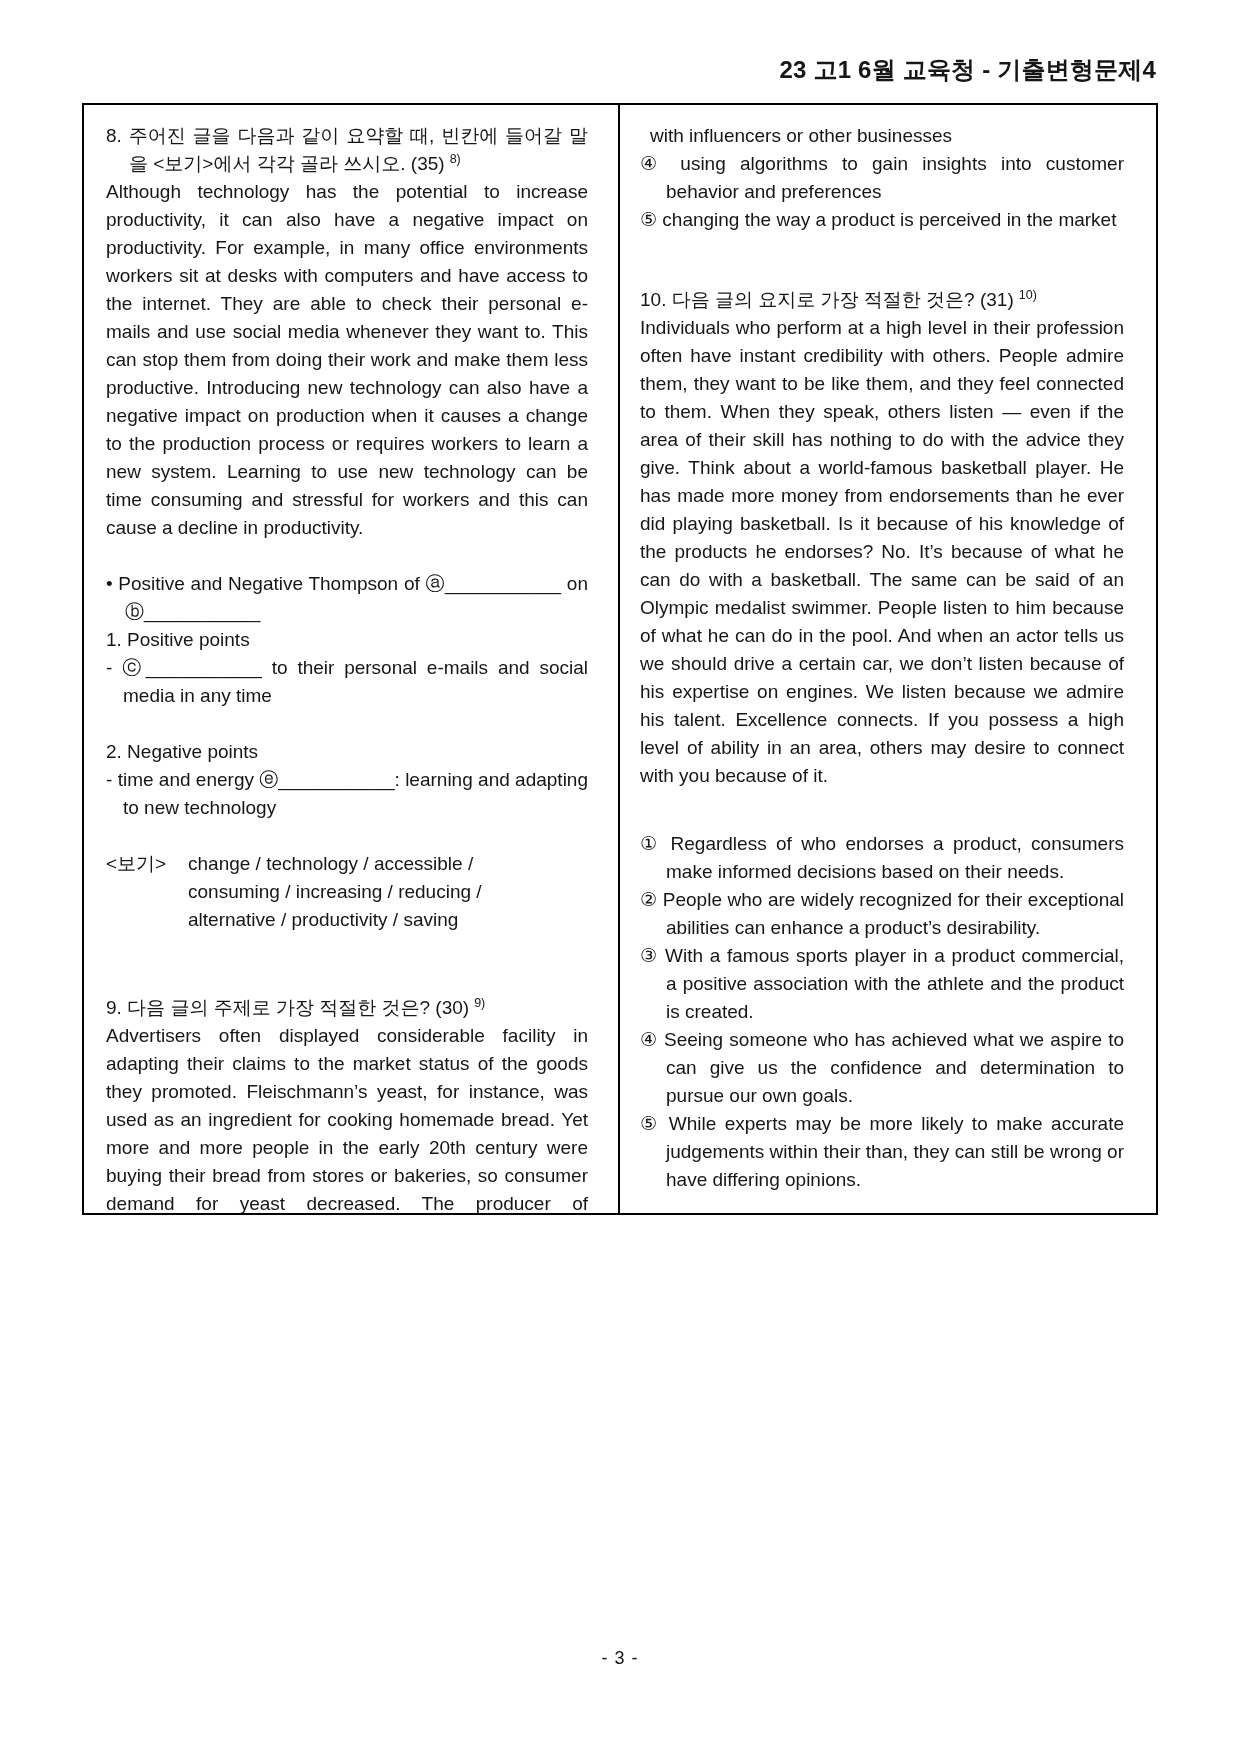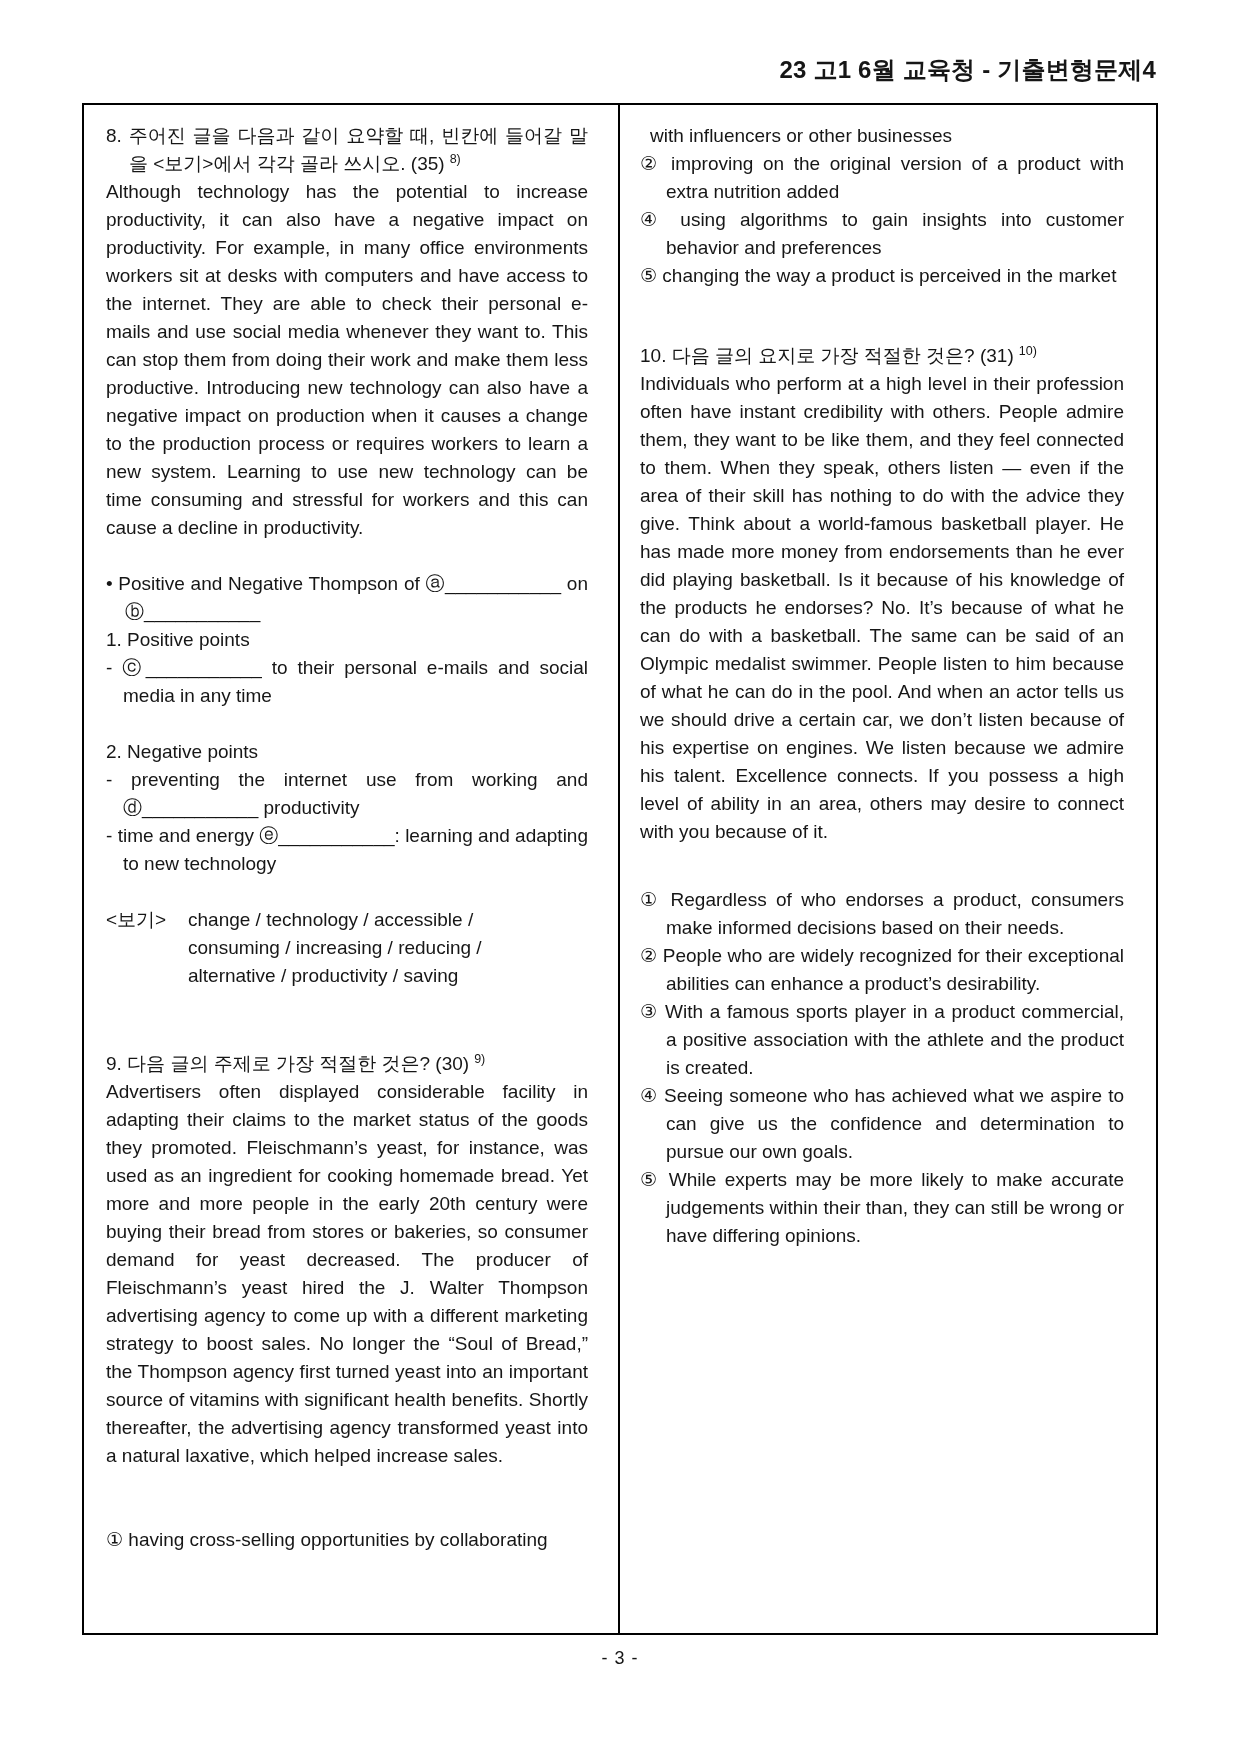--- a/index.html
+++ b/index.html
@@ -13,21 +13,21 @@
   .header-title {
     position: absolute;
     top: 54px; right: 84px;
     font-size: 24px;
     font-weight: bold;
     letter-spacing: 0.2px;
   }
   .sheet {
     position: absolute;
     left: 82px; top: 103px;
-    width: 1076px; height: 1532px;
+    width: 1076px; height: 1112px;
     border: 2px solid #000;
     display: flex;
   }
   .col {
     width: 50%; height: 100%;
     padding: 17px 30px 0 22px;
     overflow: hidden;
     font-size: 19px;
     line-height: 28px;
   }
@@ -73,40 +73,38 @@
 
     <section>
       <p class="q-title hang-q"><span>8. 주어진 글을 다음과 같이 요약할 때, 빈칸에 들어갈 말을 &lt;보기&gt;에서 각각 골라 쓰시오. (35)</span><sup class="fn">8)</sup></p>
       <p class="passage">Although technology has the potential to increase productivity, it can also have a negative impact on productivity. For example, in many office environments workers sit at desks with computers and have access to the internet. They are able to check their personal e-mails and use social media whenever they want to. This can stop them from doing their work and make them less productive. Introducing new technology can also have a negative impact on production when it causes a change to the production process or requires workers to learn a new system. Learning to use new technology can be time consuming and stressful for workers and this can cause a decline in productivity.</p>
 
       <div>
         <p class="hang-bullet just mt1">• Positive and Negative Thompson of ⓐ___________ on ⓑ___________</p>
         <p>1. Positive points</p>
         <p class="hang-dash just">- ⓒ___________ to their personal e-mails and social media in any time</p>
         <p class="mt1">2. Negative points</p>
-        <p class="hang-dash just">- preventing the internet use from working and ⓓ___________ productivity</p>
         <p class="hang-dash just">- time and energy ⓔ___________: learning and adapting to new technology</p>
       </div>
 
       <p class="bogi mt1"><span class="bogi-label">&lt;보기&gt;</span><span>change / technology / accessible / consuming / increasing / reducing / alternative / productivity / saving</span></p>
     </section>
 
     <section class="mt-q9">
       <p class="q-title hang-q"><span>9. 다음 글의 주제로 가장 적절한 것은? (30)</span><sup class="fn">9)</sup></p>
       <p class="passage">Advertisers often displayed considerable facility in adapting their claims to the market status of the goods they promoted. Fleischmann’s yeast, for instance, was used as an ingredient for cooking homemade bread. Yet more and more people in the early 20th century were buying their bread from stores or bakeries, so consumer demand for yeast decreased. The producer of Fleischmann’s yeast hired the J. Walter Thompson advertising agency to come up with a different marketing strategy to boost sales. No longer the “Soul of Bread,” the Thompson agency first turned yeast into an important source of vitamins with significant health benefits. Shortly thereafter, the advertising agency transformed yeast into a natural laxative, which helped increase sales.</p>
       <p class="hang-opt mt2">① having cross-selling opportunities by collaborating</p>
     </section>
 
   </div>
 
   <div class="col col-right">
 
     <section>
       <p class="opt-cont">with influencers or other businesses</p>
-      <p class="hang-opt just">② improving on the original version of a product with extra nutrition added</p>
       <p class="hang-opt just">④ using algorithms to gain insights into customer behavior and preferences</p>
       <p class="hang-opt just">⑤ changing the way a product is perceived in the market</p>
     </section>
 
     <section class="mt-q10">
       <p class="q-title hang-q"><span>10. 다음 글의 요지로 가장 적절한 것은? (31)</span><sup class="fn">10)</sup></p>
       <p class="passage">Individuals who perform at a high level in their profession often have instant credibility with others. People admire them, they want to be like them, and they feel connected to them. When they speak, others listen — even if the area of their skill has nothing to do with the advice they give. Think about a world-famous basketball player. He has made more money from endorsements than he ever did playing basketball. Is it because of his knowledge of the products he endorses? No. It’s because of what he can do with a basketball. The same can be said of an Olympic medalist swimmer. People listen to him because of what he can do in the pool. And when an actor tells us we should drive a certain car, we don’t listen because of his expertise on engines. We listen because we admire his talent. Excellence connects. If you possess a high level of ability in an area, others may desire to connect with you because of it.</p>
 
       <div class="mt-opts">
         <p class="hang-opt just">① Regardless of who endorses a product, consumers make informed decisions based on their needs.</p>

